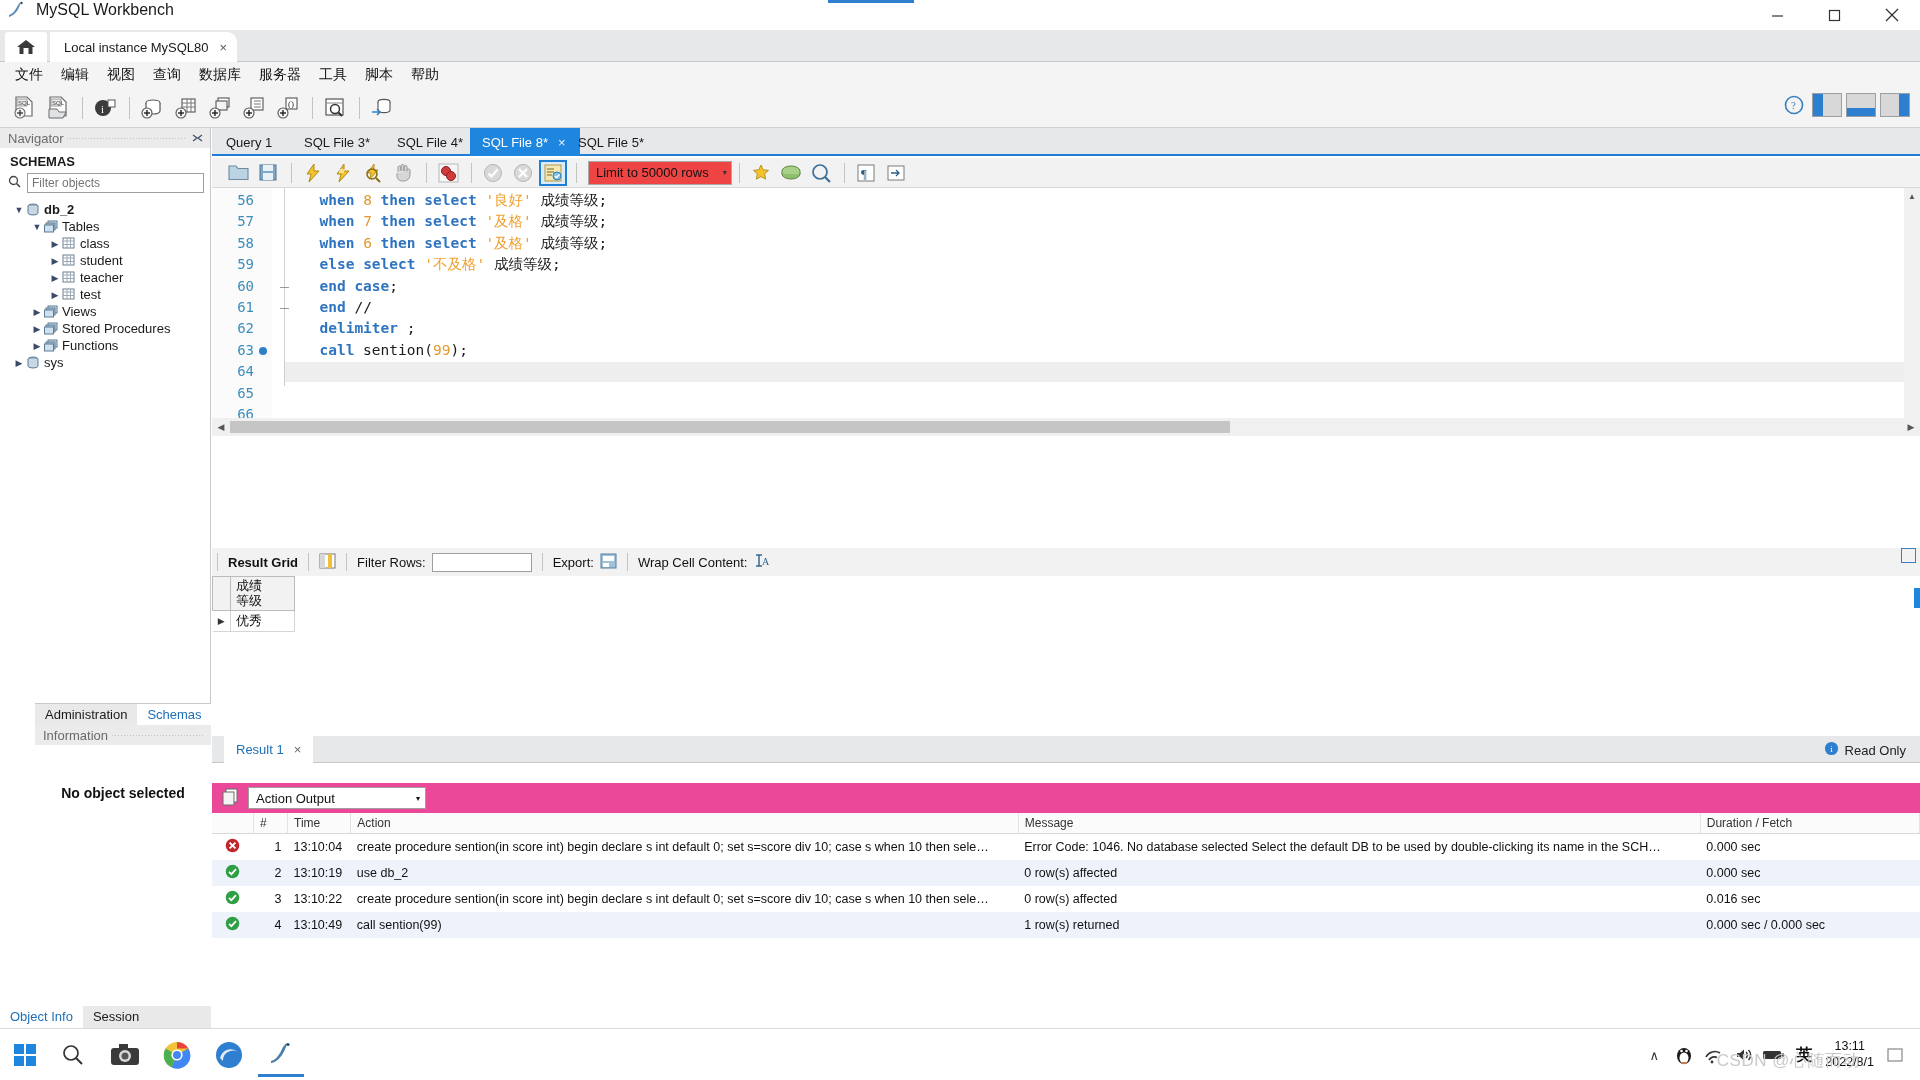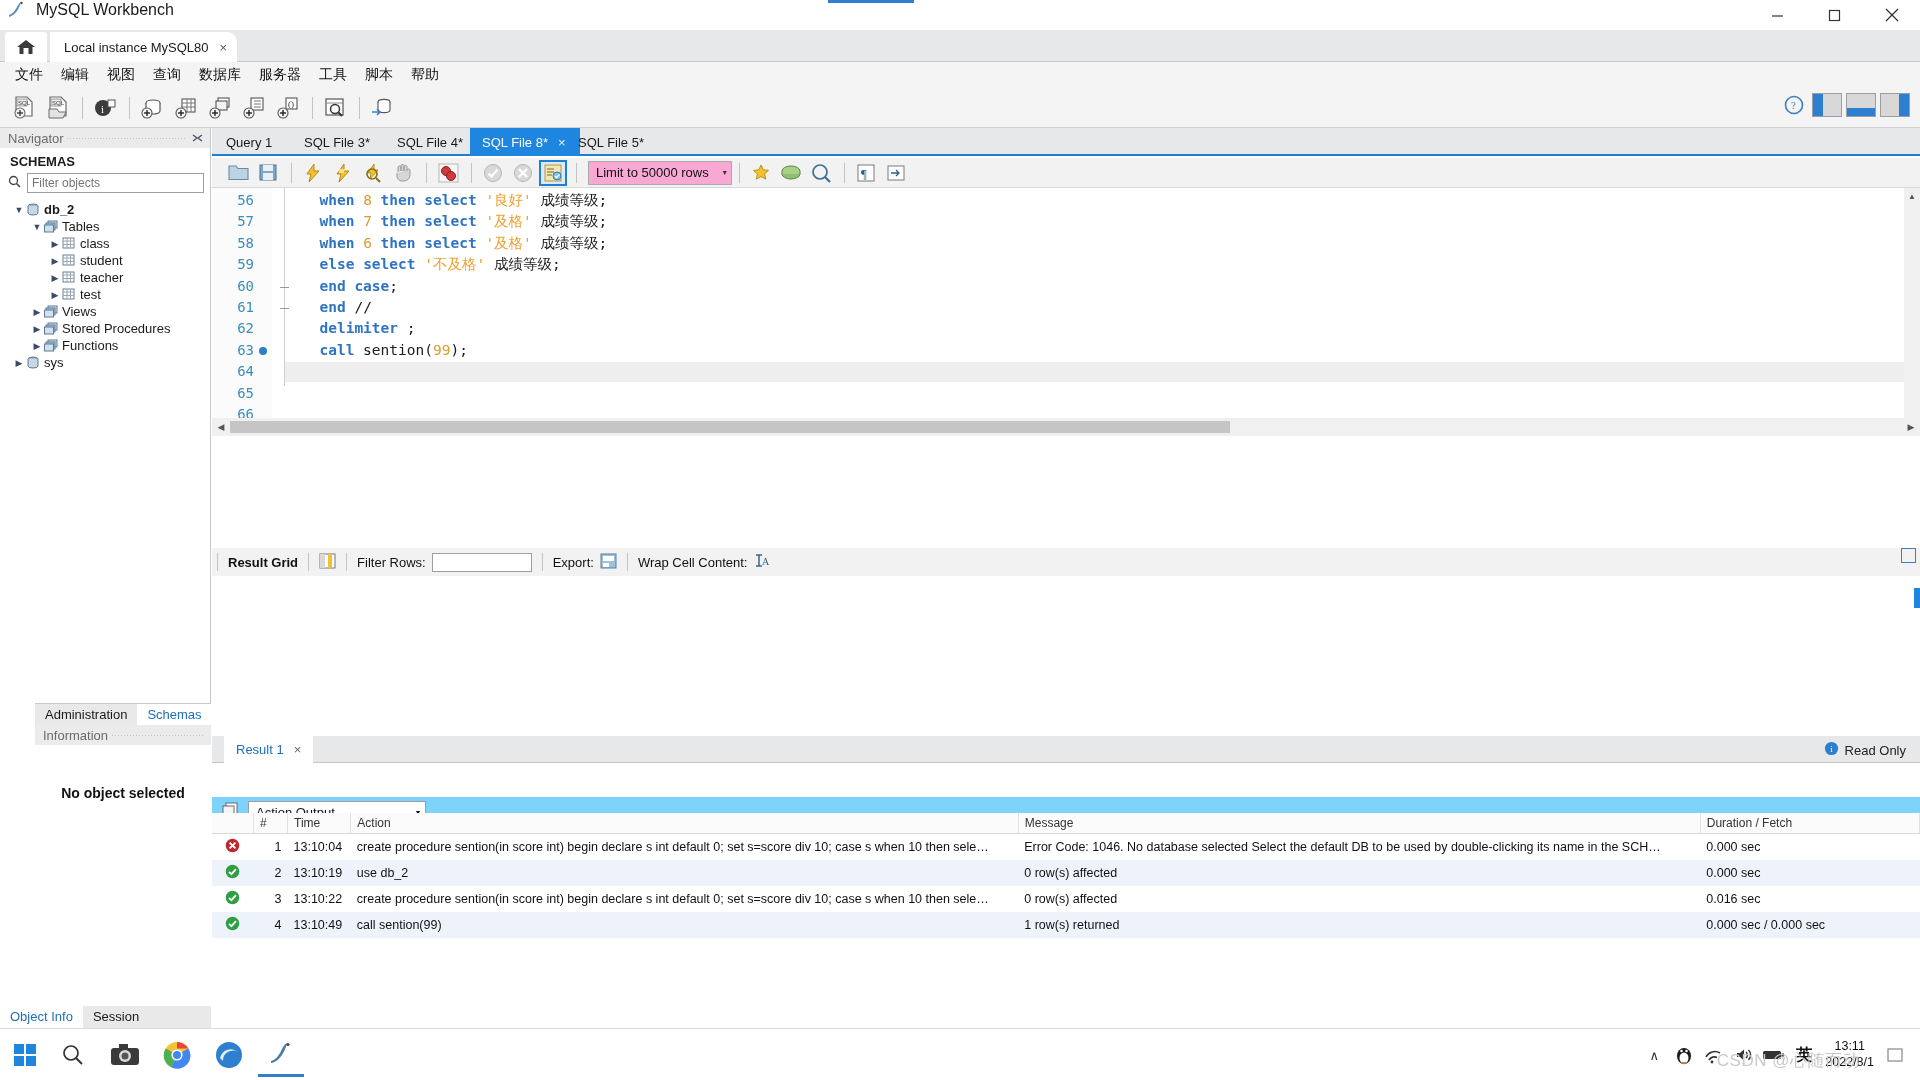--- a/index.html
+++ b/index.html
@@ -121,21 +121,21 @@
   .qtoolbar {
     position: absolute; left: 212px; top: 158px; width: 1708px; height: 30px;
     background: #f2f2f2; display: flex; align-items: center; padding-left: 12px;
     border-bottom: 1px solid #d8d8d8;
   }
   .qbtn { width: 28px; height: 26px; display:flex; align-items:center; justify-content:center; margin-right: 2px; }
   .qbtn.sel { border: 2px solid #1f7fd4; background: #dbeafc; }
   .qsep { width:1px; height: 20px; background: #c3c3c3; margin: 0 7px; }
   .limitbox {
     display: flex; align-items: center; height: 24px; border: 1px solid #aaa;
-    background: #f9a8d4; font-size: 13px; padding: 0 4px 0 7px; margin-left: 4px;
+    background: #ef4444; font-size: 13px; padding: 0 4px 0 7px; margin-left: 4px;
   }
   .limitbox .cav { margin-left: 14px; font-size: 8px; color:#333; }
 
   
   .editor {
     position: absolute; left: 212px; top: 188px; width: 1708px; height: 242px;
     background: #ffffff; overflow: hidden;
   }
   .gutter {
     position: absolute; left: 0; top: 0; width: 60px; height: 100%;
@@ -200,21 +200,21 @@
     position: absolute; left: 212px; top: 763px; width: 1708px; height: 20px;
     background: #ebebeb; display:flex; align-items:center; padding-left:8px;
     font-size:13px; color:#6b6b6b;
   }
   .outhdr .dots {
     position: absolute; left: 56px; right: 10px; top: 9px; height: 4px;
     background-image: radial-gradient(#c2c2c2 40%, transparent 41%); background-size: 3px 3px;
   }
   .outsel {
     position: absolute; left: 212px; top: 783px; width: 1708px; height: 30px;
-    background: #7dd3fc; display:flex; align-items:center; padding-left: 10px; margin-top: 14px;
+    background: #ec4899; display:flex; align-items:center; padding-left: 10px;
   }
   .selbox {
     width: 178px; height: 22px; background:#fff; border:1px solid #9f9f9f;
     display:flex; align-items:center; justify-content:space-between; padding: 0 5px 0 7px;
     font-size:13px; margin-left: 8px;
   }
   .outtable { position:absolute; left: 212px; top: 813px; width: 1708px; height: 215px; background:#fff; }
   .otbl { width: 1708px; border-collapse: collapse; table-layout: fixed; }
   .otbl th {
     font-weight: normal; font-size: 12px; text-align: left; padding: 3px 6px;
@@ -784,20 +784,39 @@
     <span style="margin-left:7px;">
       <svg width="16" height="16">
           <line x1="2" y1="2" x2="8" y2="2" stroke="#2c5f86" stroke-width="1.4"></line>
           <line x1="5" y1="2" x2="5" y2="13" stroke="#2c5f86" stroke-width="1.4"></line>
           <line x1="2" y1="13" x2="8" y2="13" stroke="#2c5f86" stroke-width="1.4"></line>
           <text x="8" y="12" font-size="10" fill="#2c5f86" font-family="Liberation Serif, serif">A</text>
         </svg>
     </span>
   </div>
 
+  <div class="gridwrap">
+    <table class="gtbl">
+      <thead>
+        <tr>
+          <th class="corner"></th>
+          <th style="width:64px;">
+            <span id="grid-col-0" style="white-space:pre;">成绩
+等级</span>
+          </th>
+        </tr>
+      </thead>
+      <tbody>
+        <tr>
+          <td class="rowmark">▶</td>
+          <td>优秀</td>
+        </tr>
+      </tbody>
+    </table>
+  </div>
   <div class="rg-right">
     <div style="position:absolute;right:4px;top:0;width:15px;height:15px;border:1px solid #3a7fbf;"></div>
     <div style="position:absolute;right:0;top:40px;width:6px;height:20px;background:#1f86e0;"></div>
   </div>
 
   <div class="resulttabs">
     <div class="restab">
       <span>Result 1</span>
       <span class="tx">×</span>
     </div>

